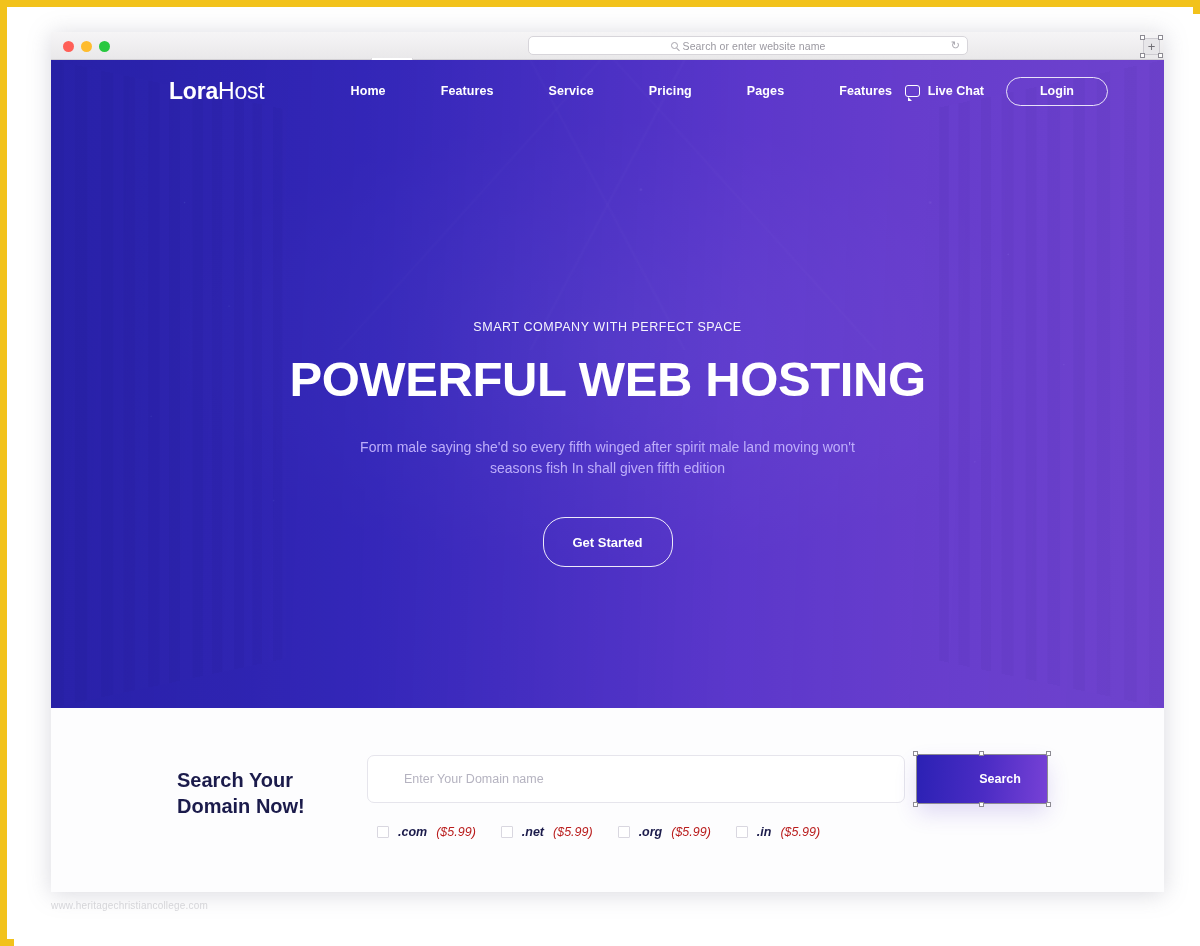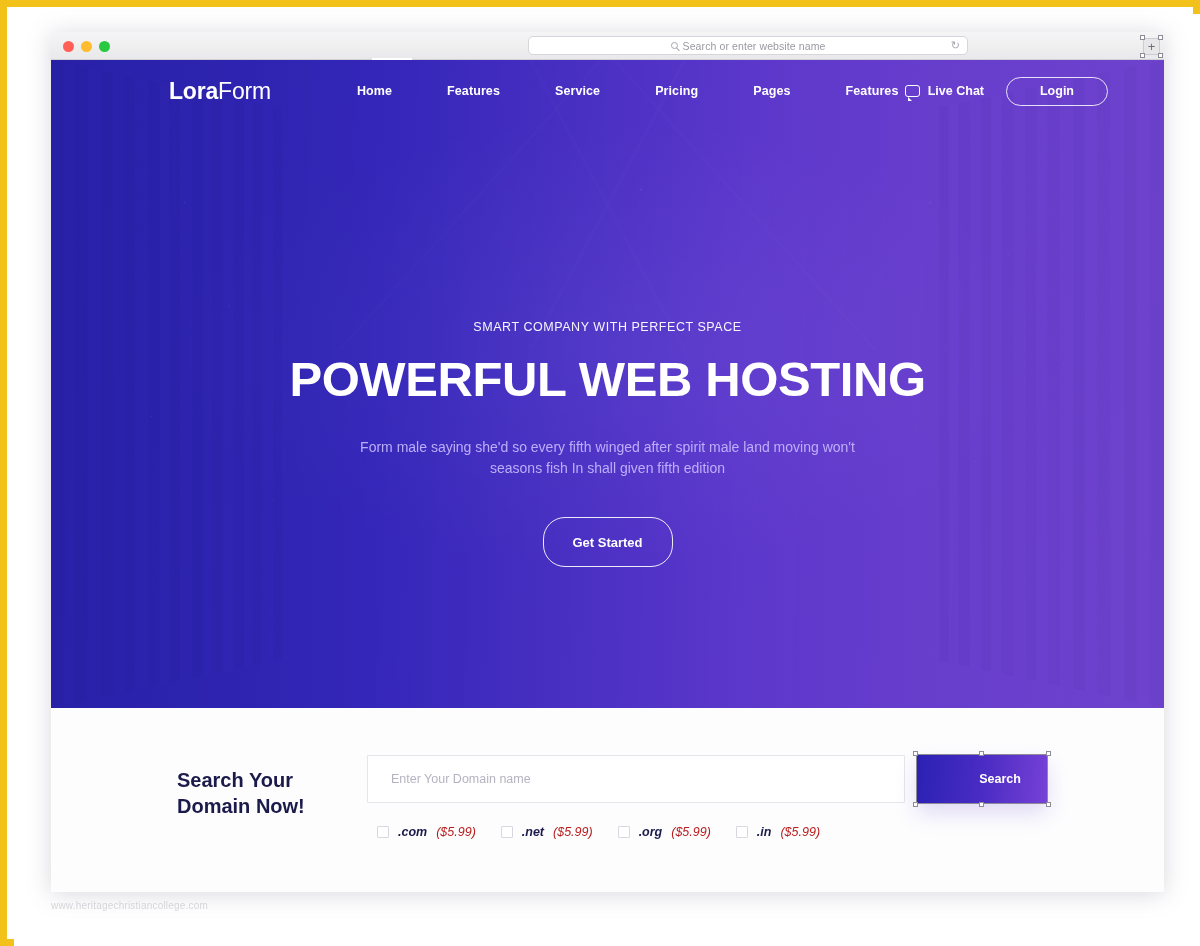--- a/index.html
+++ b/index.html
@@ -373,22 +373,22 @@
   .domain-row {
     display: flex;
     align-items: flex-start;
   }
 
   .domain-input {
     width: 538px;
     height: 48px;
     background: #ffffff;
     border: 1px solid #e6e5ec;
-    border-radius: 1px;
-    padding: 0 23px;
+    border-radius: 7px;
+    padding: 0 36px;
     font-size: 12.5px;
     font-family: inherit;
     color: #3a3a50;
     outline: none;
   }
   .domain-input::placeholder { color: #b5b3c0; }
 
   .search-btn-wrap {
     position: relative;
     margin-left: 12px;
@@ -492,21 +492,21 @@
       <div class="server-room">
         <div class="rack-l"></div>
         <div class="rack-r"></div>
         <div class="rack-lights"></div>
         <div class="ceiling"></div>
       </div>
       <div class="hero-overlay"></div>
 
       <div class="nav">
         <div class="logo">
-          <b>Lora</b><span>Form</span>
+          <b>Lora</b><span>Host</span>
         </div>
 
         <nav class="menu">
           <a href="#">Home</a>
           <a href="#">Features</a>
           <a href="#">Service</a>
           <a href="#">Pricing</a>
           <a href="#">Pages</a>
           <a href="#">Features</a>
         </nav>

